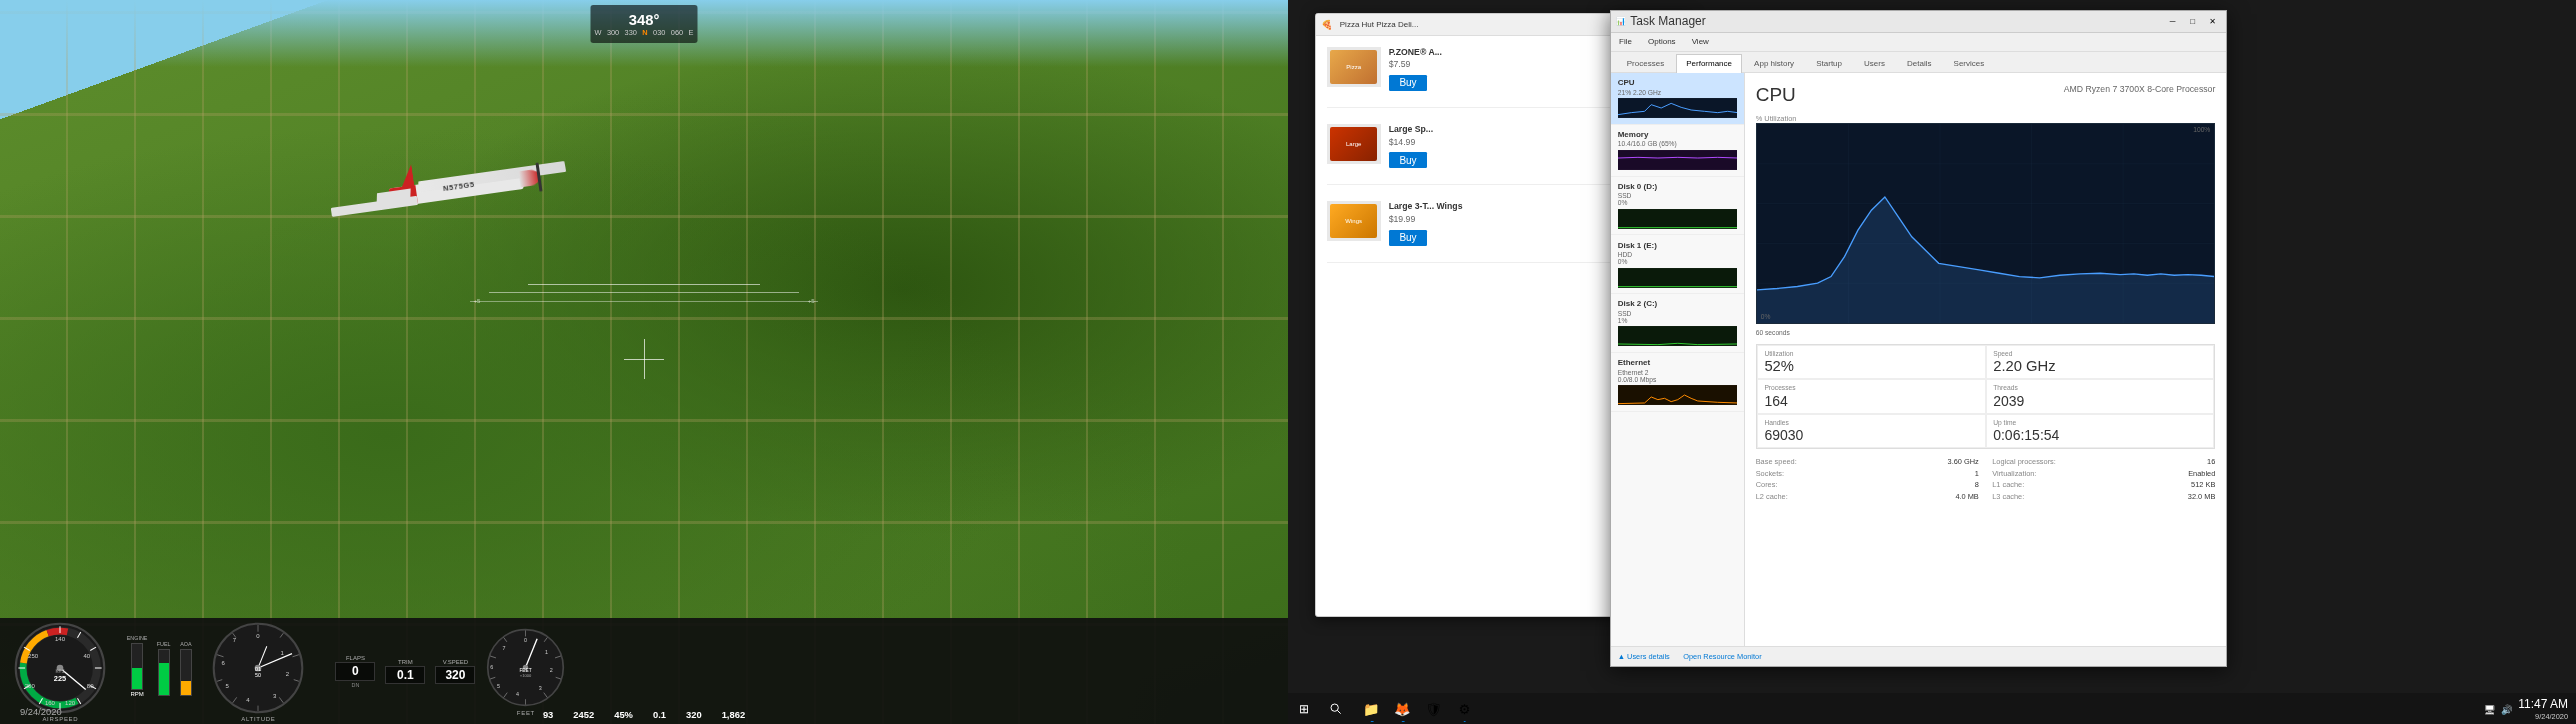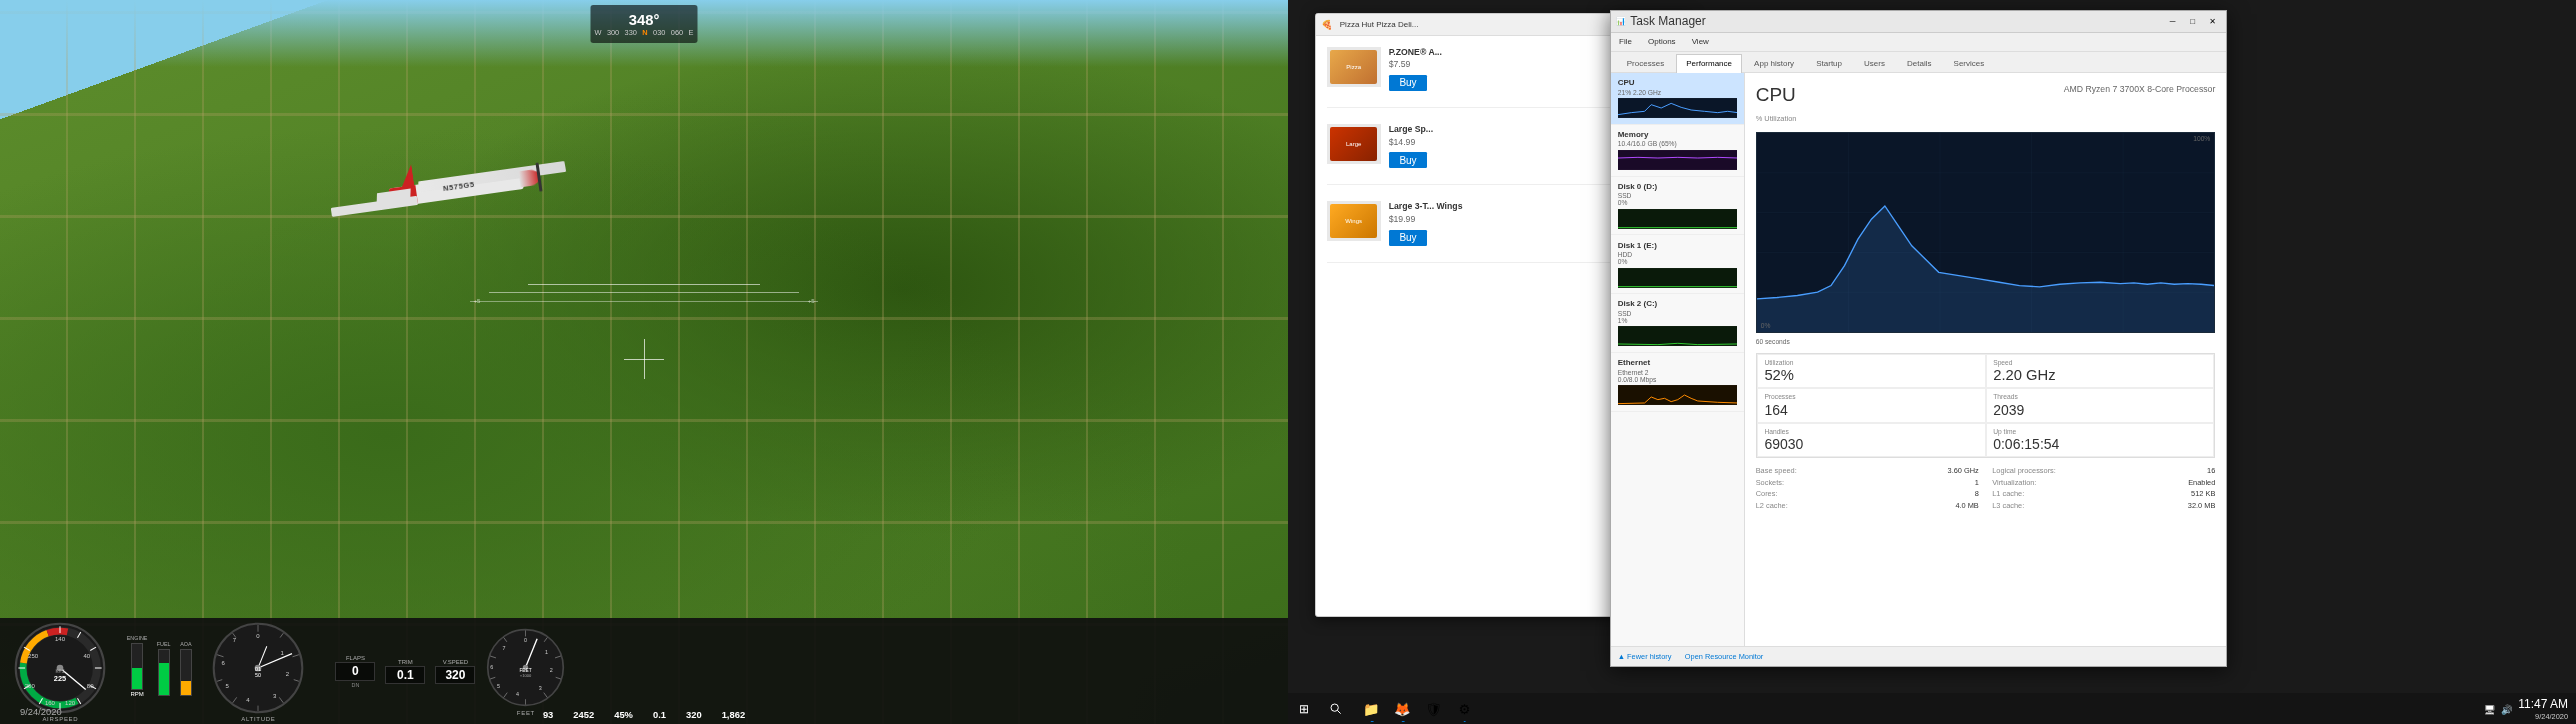--- a/index.html
+++ b/index.html
@@ -1024,21 +1024,21 @@
 
       </div>
 
       <div class="tm-main">
 
         <div style="display:flex;justify-content:space-between;align-items:flex-start;margin-bottom:5.4px;">
           <div class="tm-section-title">CPU</div>
           <div class="tm-processor-name">AMD Ryzen 7 3700X 8-Core Processor</div>
         </div>
 
-        <div style="font-size:7.4px;color:#888;margin-bottom:9px;">% Utilization</div>
+        <div style="font-size:7.4px;color:#888;margin-bottom:0;">% Utilization</div>
 
         <div class="cpu-graph-container">
           <svg class="cpu-svg-graph" viewBox="0 0 680 300" preserveAspectRatio="none">
 
             <rect width="680" height="300" fill="#0a1628"></rect>
 
             <line x1="0" y1="60" x2="680" y2="60" class="grid-line"></line>
             <line x1="0" y1="120" x2="680" y2="120" class="grid-line"></line>
             <line x1="0" y1="180" x2="680" y2="180" class="grid-line"></line>
             <line x1="0" y1="240" x2="680" y2="240" class="grid-line"></line>
@@ -1117,21 +1117,21 @@
           <div class="detail-row">
             <span class="detail-key">L3 cache:</span>
             <span class="detail-val">32.0 MB</span>
           </div>
         </div>
       </div>
     </div>
 
     <div class="tm-footer">
       <span class="tm-footer-btn">
-        ▲ <span>Fewer history</span>
+        ▲ <span>Users details</span>
       </span>
       <span class="tm-footer-btn">
         <span>Open Resource Monitor</span>
       </span>
     </div>
   </div>
 
   <div class="taskbar">
     <div class="taskbar-start">⊞</div>
     <div class="taskbar-search">

